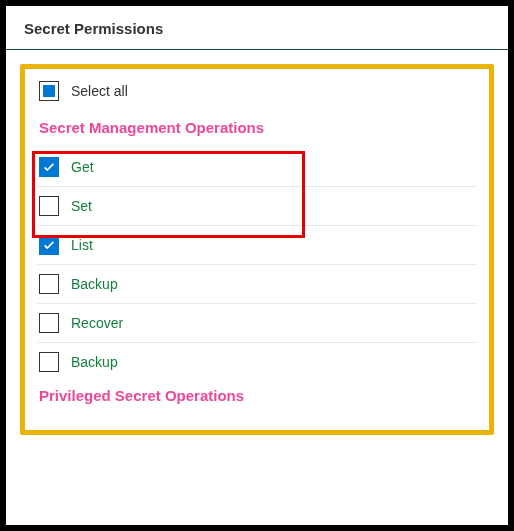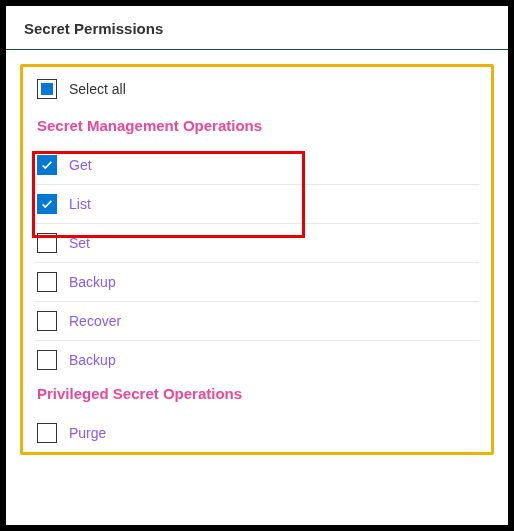--- a/index.html
+++ b/index.html
@@ -27,23 +27,23 @@
     }
     .header-title {
       font-size: 15px;
       font-weight: 600;
       color: #333;
     }
     .content {
       padding: 14px 14px 0 14px;
     }
     .card {
-      border: 3px solid #eab308;
+      border: 5px solid #eab308;
       border-radius: 2px;
-      padding: 12px 12px 0 12px;
+      padding: 12px 12px 14px 12px;
     }
     .select-all-row {
       display: flex;
       align-items: center;
       gap: 12px;
       margin-bottom: 18px;
       padding-left: 2px;
     }
     .checkbox {
       width: 20px;
@@ -86,21 +86,21 @@
       align-items: center;
       gap: 12px;
       padding: 9px 2px;
       border-bottom: 1px solid #e8e8e8;
     }
     .item-row:last-child {
       border-bottom: none;
     }
     .item-label {
       font-size: 14px;
-      color: #8b5cf6;
+      color: #15803d;
     }
     .highlight-box {
       position: absolute;
       border: 3px solid #e60000;
       left: 26px;
       top: 145px;
       width: 273px;
       height: 87px;
       pointer-events: none;
     }
@@ -136,33 +136,33 @@
         <div class="item-row">
           <div class="checkbox checked">
             <svg viewBox="0 0 16 16">
                 <path fill="none" stroke="#fff" stroke-width="2" d="M3 8.5l3 3 7-7"></path>
               </svg>
           </div>
           <span class="item-label">Get</span>
         </div>
 
         <div class="item-row">
+          <div class="checkbox">
+            
+          </div>
+          <span class="item-label">Set</span>
+        </div>
+
+        <div class="item-row">
           <div class="checkbox checked">
             <svg viewBox="0 0 16 16">
                 <path fill="none" stroke="#fff" stroke-width="2" d="M3 8.5l3 3 7-7"></path>
               </svg>
           </div>
           <span class="item-label">List</span>
-        </div>
-
-        <div class="item-row">
-          <div class="checkbox">
-            
-          </div>
-          <span class="item-label">Set</span>
         </div>
 
 
         <div class="item-row">
           <div class="checkbox">
             
           </div>
           <span class="item-label">Backup</span>
         </div>
 
@@ -177,27 +177,19 @@
           <div class="checkbox">
             
           </div>
           <span class="item-label">Backup</span>
         </div>
 
       </div>
 
       <div class="section-title">Privileged Secret Operations</div>
 
-      <div class="items-container">
-        <div class="item-row">
-          <div class="checkbox">
-            
-          </div>
-          <span class="item-label">Purge</span>
-        </div>
-      </div>
 
     </div>
   </div>
 
   <div class="highlight-box"></div>
 
 </div>
 
 </body></html>

